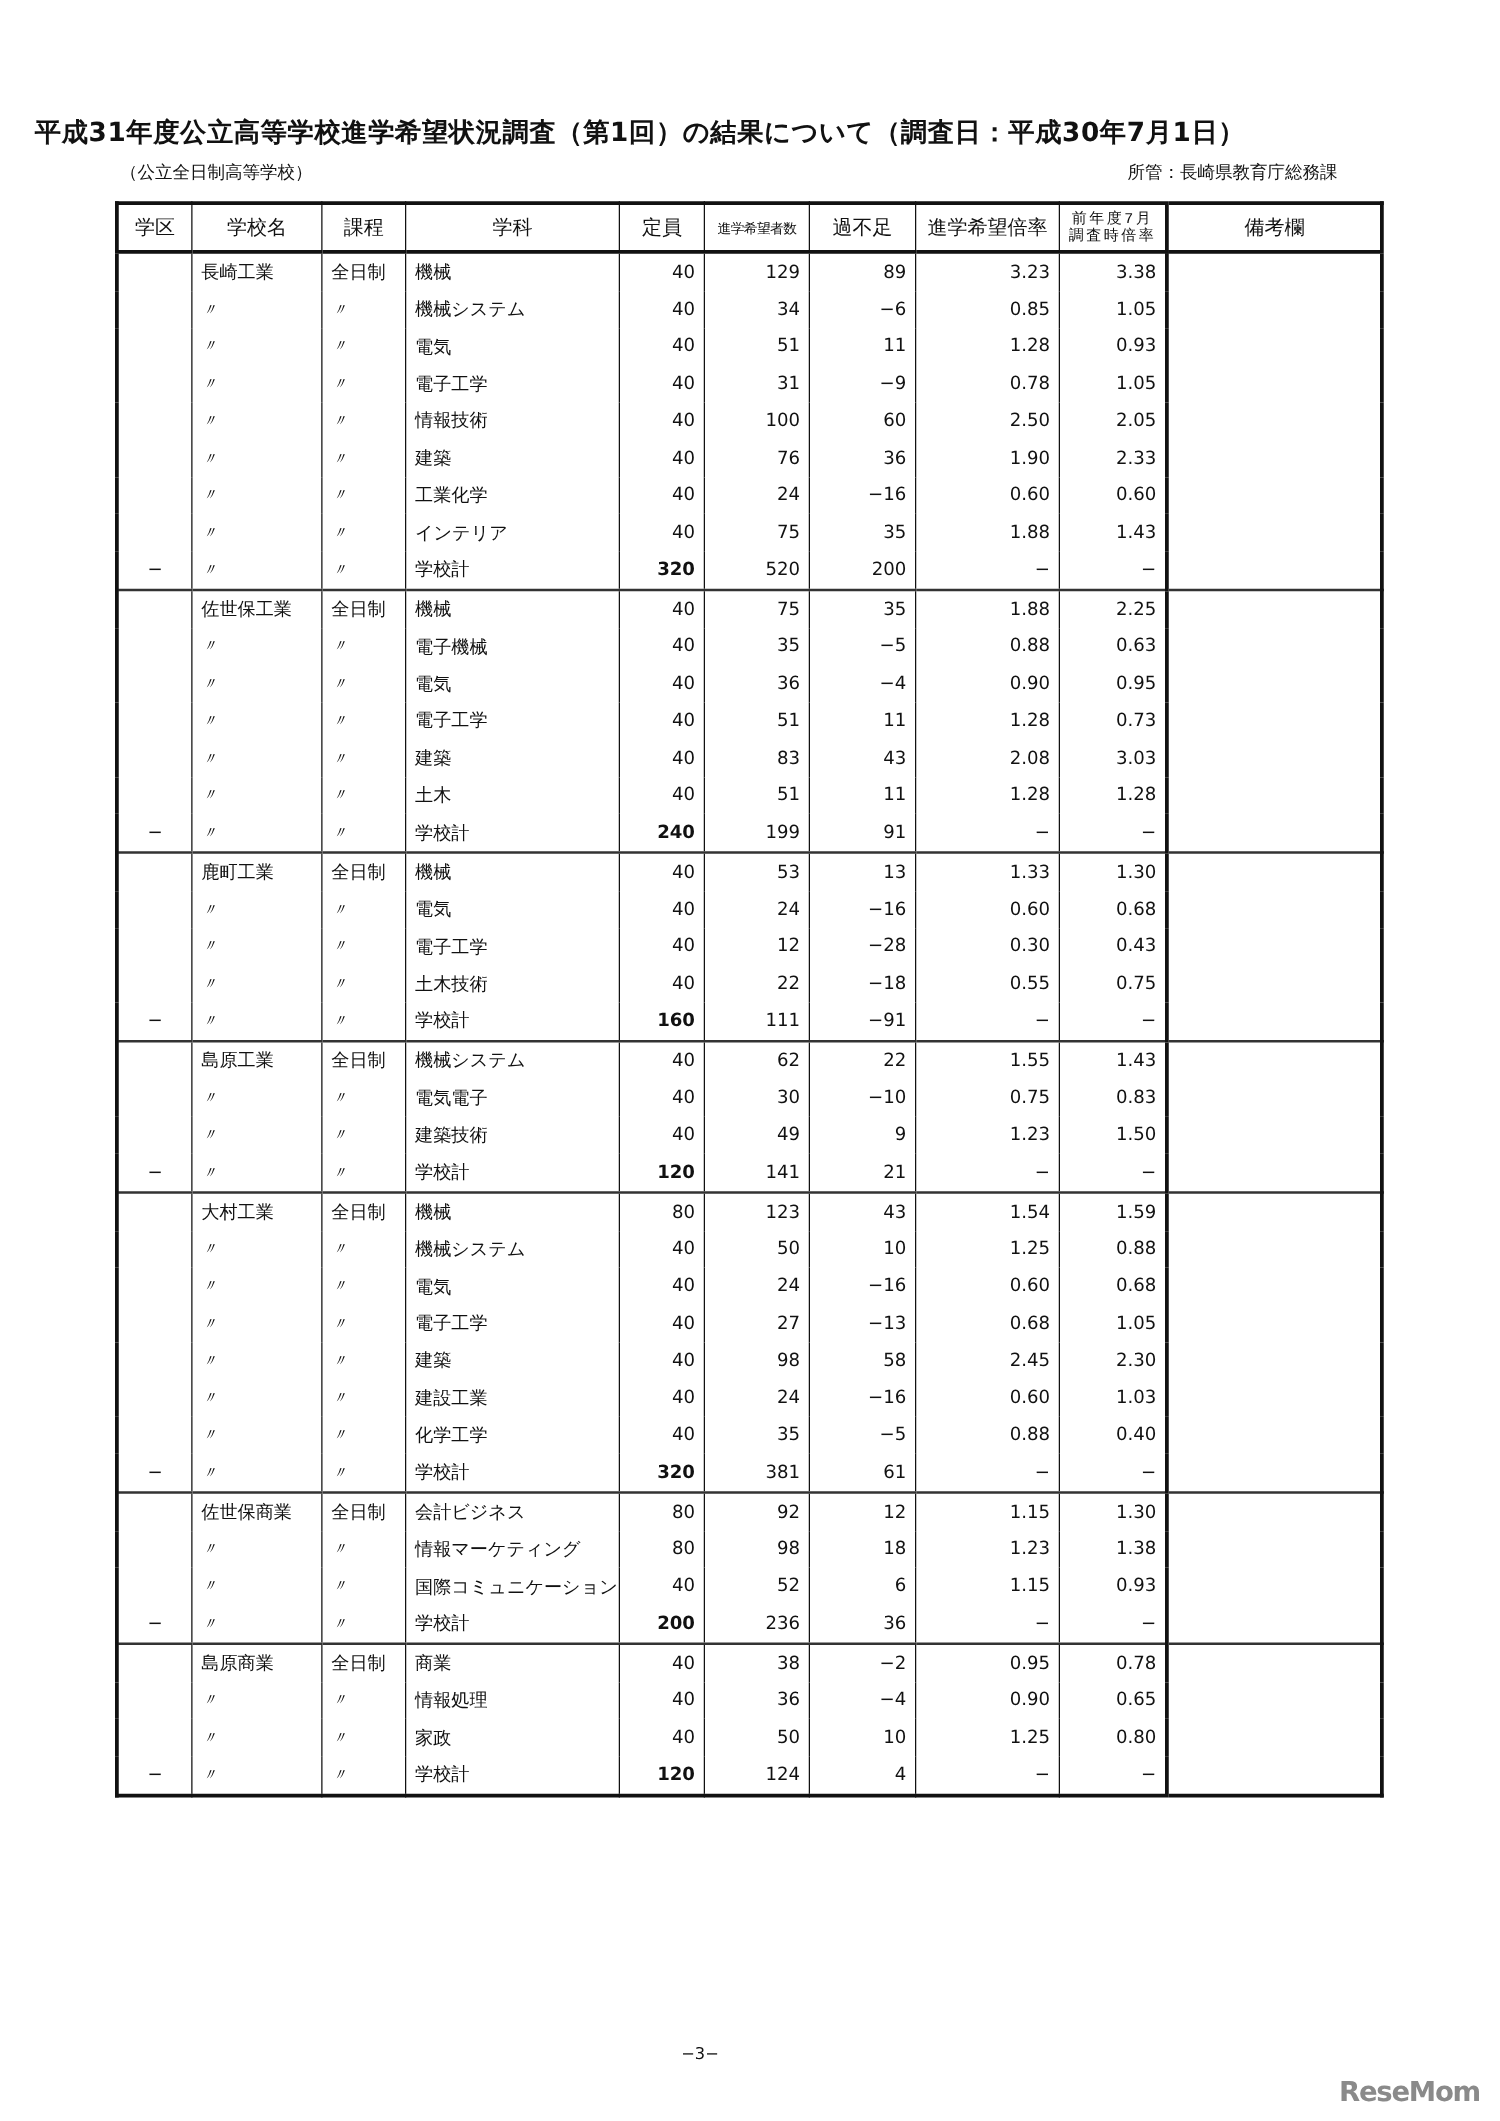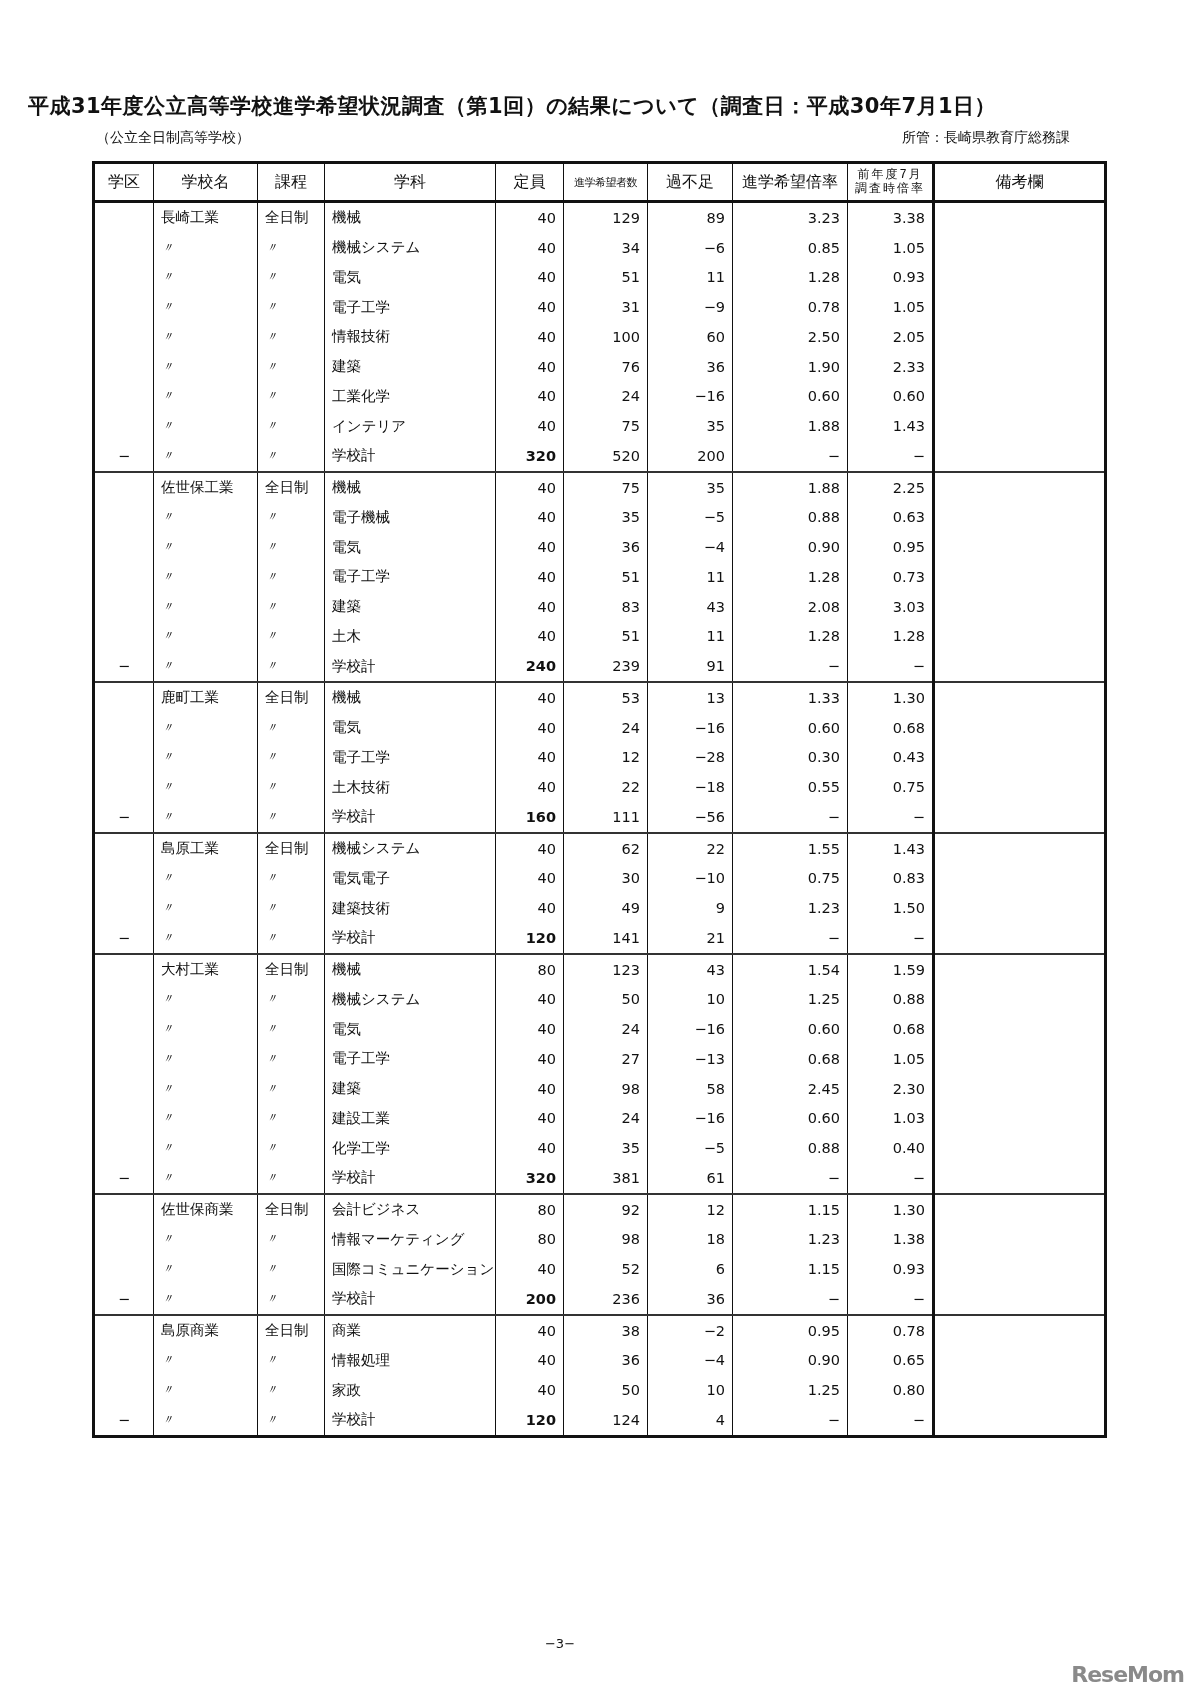--- a/index.html
+++ b/index.html
@@ -246,21 +246,21 @@
         <td class="num">1.28</td>
         <td class="num thickr">1.28</td>
         <td></td>
       </tr>
       <tr class="grp-end">
         <td class="ctr">−</td>
         <td class="ditto">〃</td>
         <td class="ditto2">〃</td>
         <td class="dept">学校計</td>
         <td class="num bold">240</td>
-        <td class="num">239</td>
+        <td class="num">199</td>
         <td class="num">91</td>
         <td class="num">−</td>
         <td class="num thickr">−</td>
         <td></td>
       </tr>
       <tr>
         <td class="ctr"></td>
         <td class="school">鹿町工業</td>
         <td class="course">全日制</td>
         <td class="dept">機械</td>
@@ -307,21 +307,21 @@
         <td class="num thickr">0.75</td>
         <td></td>
       </tr>
       <tr class="grp-end">
         <td class="ctr">−</td>
         <td class="ditto">〃</td>
         <td class="ditto2">〃</td>
         <td class="dept">学校計</td>
         <td class="num bold">160</td>
         <td class="num">111</td>
-        <td class="num">−56</td>
+        <td class="num">−91</td>
         <td class="num">−</td>
         <td class="num thickr">−</td>
         <td></td>
       </tr>
       <tr>
         <td class="ctr"></td>
         <td class="school">島原工業</td>
         <td class="course">全日制</td>
         <td class="dept">機械システム</td>
         <td class="num">40</td>

